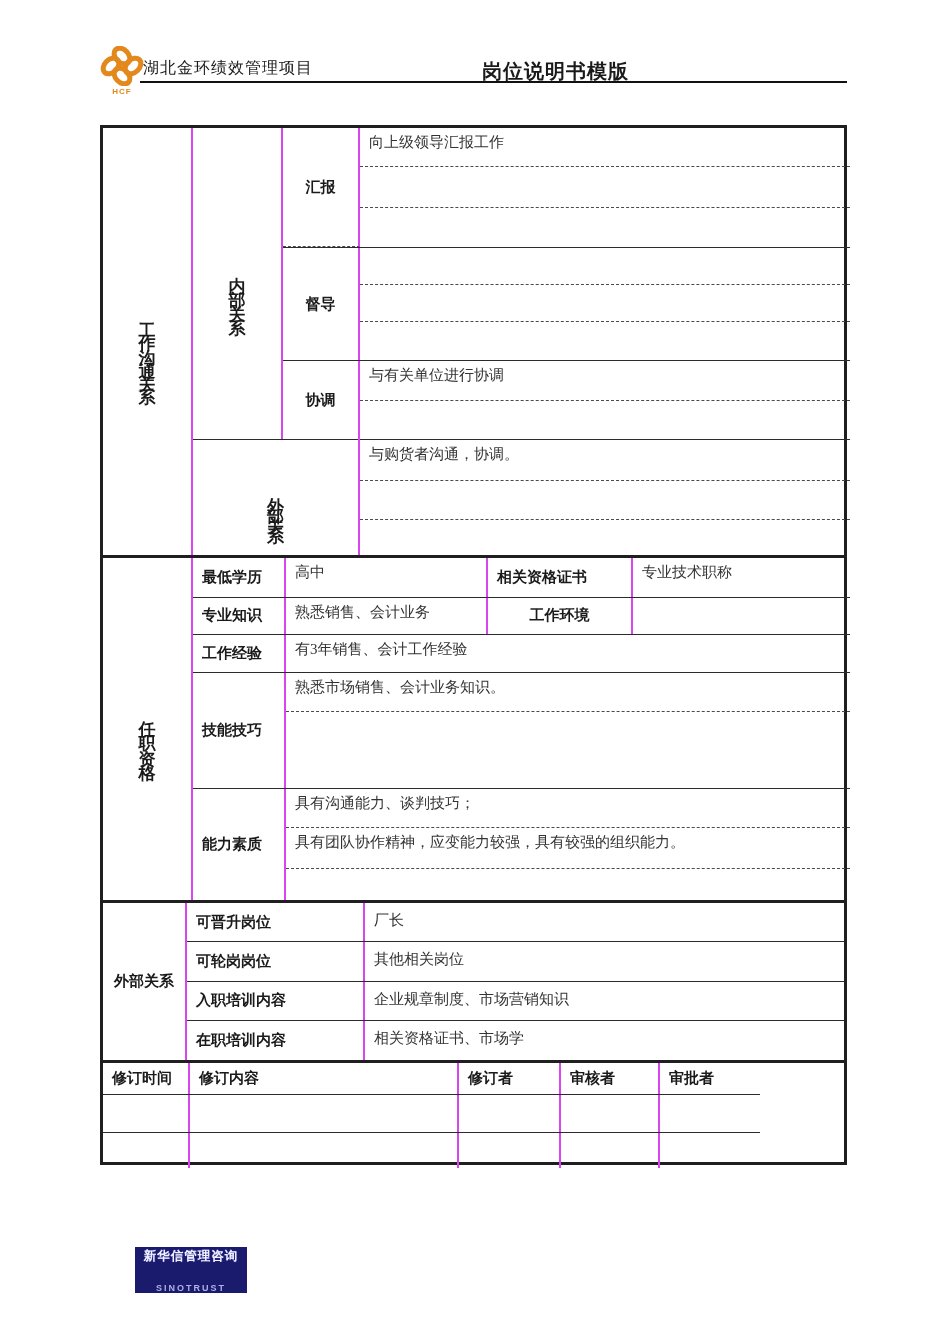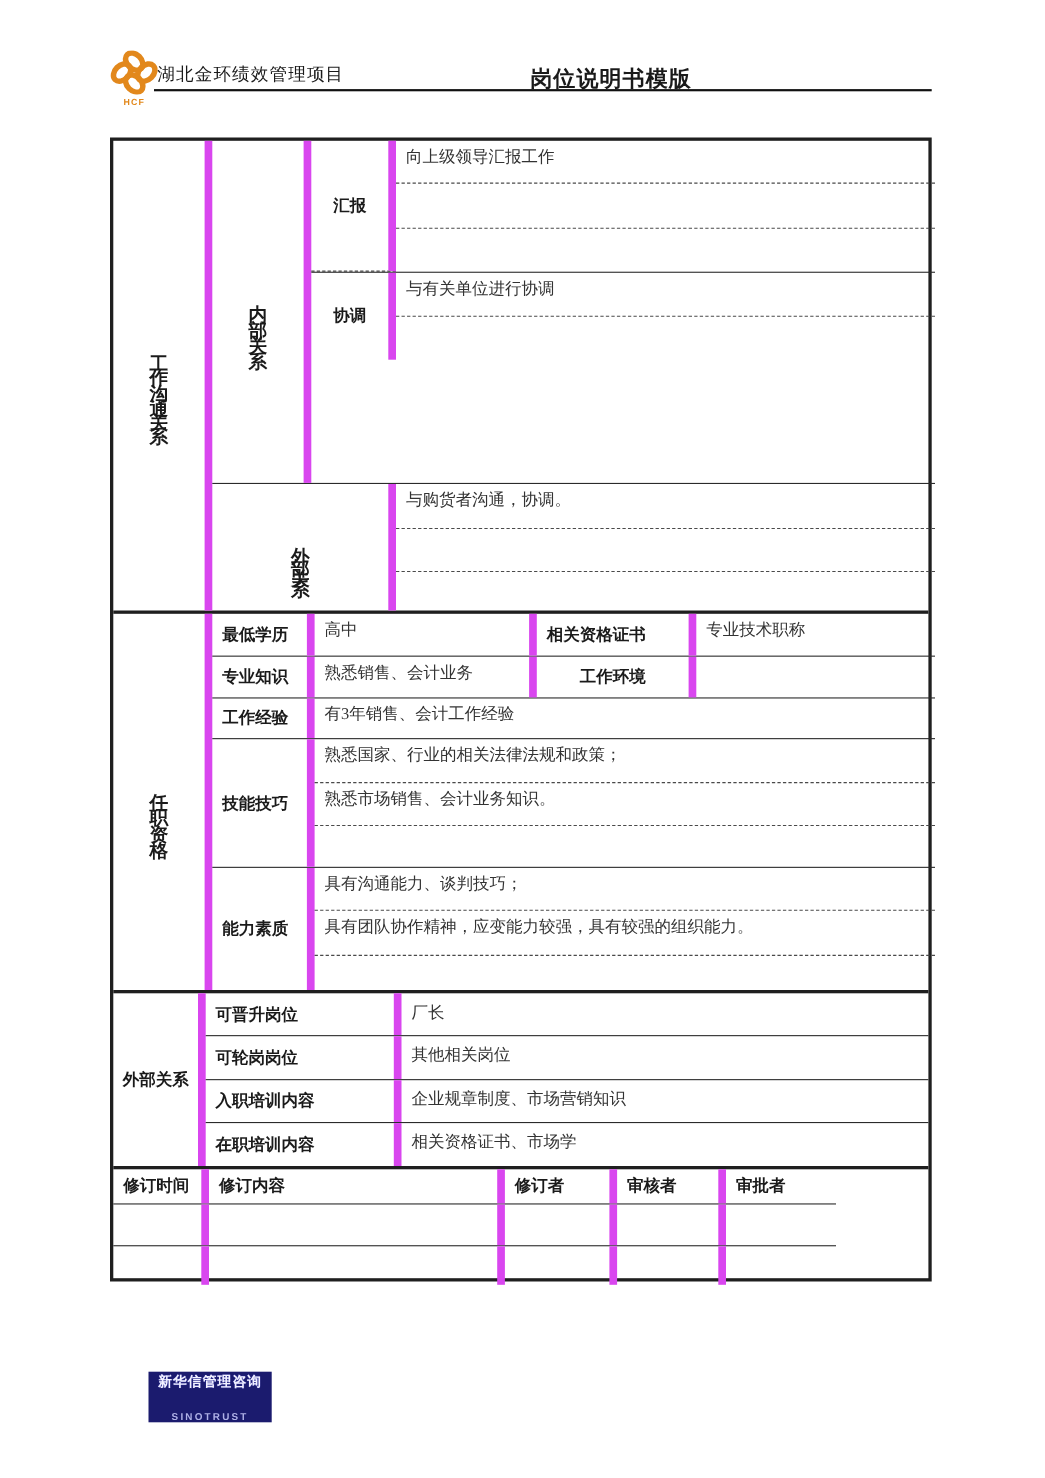--- a/index.html
+++ b/index.html
@@ -11,21 +11,21 @@
   .hdr-right{left:482px;top:58px;font-size:20px;letter-spacing:1px;font-weight:bold;}
   .logo{left:97px;top:46px;width:50px;height:50px;text-align:center;}
   .logo-hcf{font-family:"Liberation Sans",sans-serif;font-size:8px;font-weight:bold;color:#e2881c;letter-spacing:1px;margin-top:-3px;}
   
   .tbl{left:100px;top:125px;width:747px;height:1040px;border:3px solid #1f1f1f;background:#fff;}
   .tbl *{box-sizing:border-box;}
   .sec{display:flex;width:100%;}
   .sec+.sec{border-top:3px solid #1f1f1f;}
   .row{display:flex;}
   .col{display:flex;flex-direction:column;}
-  .br{border-right:7px solid #d946ef;}
+  .br{border-right:2px solid #d946ef;}
   .bb{border-bottom:1px solid #2b2b2b;}
   .bbd{border-bottom:1px dashed #4a4a4a;}
   .vlab{display:flex;align-items:center;justify-content:center;
         writing-mode:vertical-rl;text-orientation:upright;
         font-family:"Liberation Sans",sans-serif;font-weight:bold;font-size:17px;}
   .hlab{display:flex;align-items:center;justify-content:center;
         font-family:"Liberation Sans",sans-serif;font-weight:bold;font-size:15px;}
   .blab{font-family:"Liberation Sans",sans-serif;font-weight:bold;font-size:15px;
         display:flex;align-items:center;padding-left:9px;}
   .blab.ctr{justify-content:center;padding-left:0;}
@@ -69,20 +69,28 @@
 
           <div class="row" style="height:119px">
             <div class="blab ctr br bbd" style="width:77px">汇报</div>
             <div class="col" style="width:490px">
               <div class="sub txt bbd" style="height:39px">向上级领导汇报工作</div>
               <div class="sub txt bbd" style="height:41px"></div>
               <div class="sub txt" style="height:39px"></div>
             </div>
           </div>
 
+          <div class="row" style="height:113px;border-top:1px solid #2b2b2b">
+            <div class="blab ctr br" style="width:77px">督导</div>
+            <div class="col" style="width:490px">
+              <div class="sub txt bbd" style="height:37px"></div>
+              <div class="sub txt bbd" style="height:37px"></div>
+              <div class="sub txt" style="height:38px"></div>
+            </div>
+          </div>
 
           <div class="row" style="height:80px;border-top:1px solid #2b2b2b">
             <div class="blab ctr br" style="width:77px">协调</div>
             <div class="col" style="width:490px">
               <div class="sub txt bbd" style="height:40px">与有关单位进行协调</div>
               <div class="sub txt" style="height:39px"></div>
             </div>
           </div>
         </div>
       </div>
@@ -117,21 +125,20 @@
       </div>
 
       <div class="row bb" style="height:38px">
         <div class="blab br" style="width:93px">工作经验</div>
         <div class="txt" style="width:564px">有3年销售、会计工作经验</div>
       </div>
 
       <div class="row bb" style="height:117px">
         <div class="blab br" style="width:93px">技能技巧</div>
         <div class="col" style="width:564px">
-          <div class="sub txt bbd" style="height:40px">熟悉国家、行业的相关法律法规和政策；</div>
           <div class="sub txt bbd" style="height:39px">熟悉市场销售、会计业务知识。</div>
           <div class="sub txt" style="height:37px"></div>
         </div>
       </div>
 
       <div class="row" style="height:112px">
         <div class="blab br" style="width:93px">能力素质</div>
         <div class="col" style="width:564px">
           <div class="sub txt bbd" style="height:39px">具有沟通能力、谈判技巧；</div>
           <div class="sub txt bbd" style="height:41px">具有团队协作精神，应变能力较强，具有较强的组织能力。</div>

